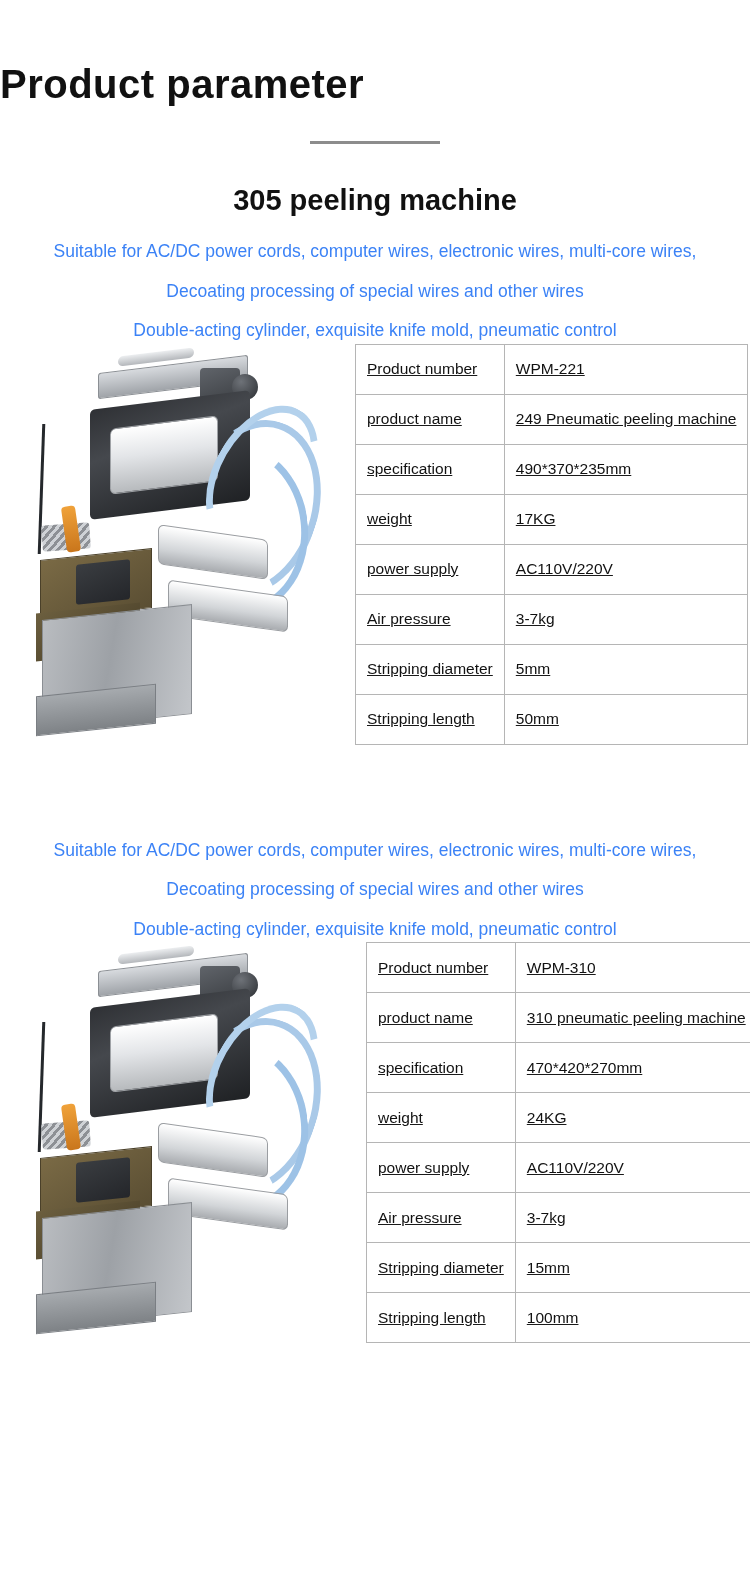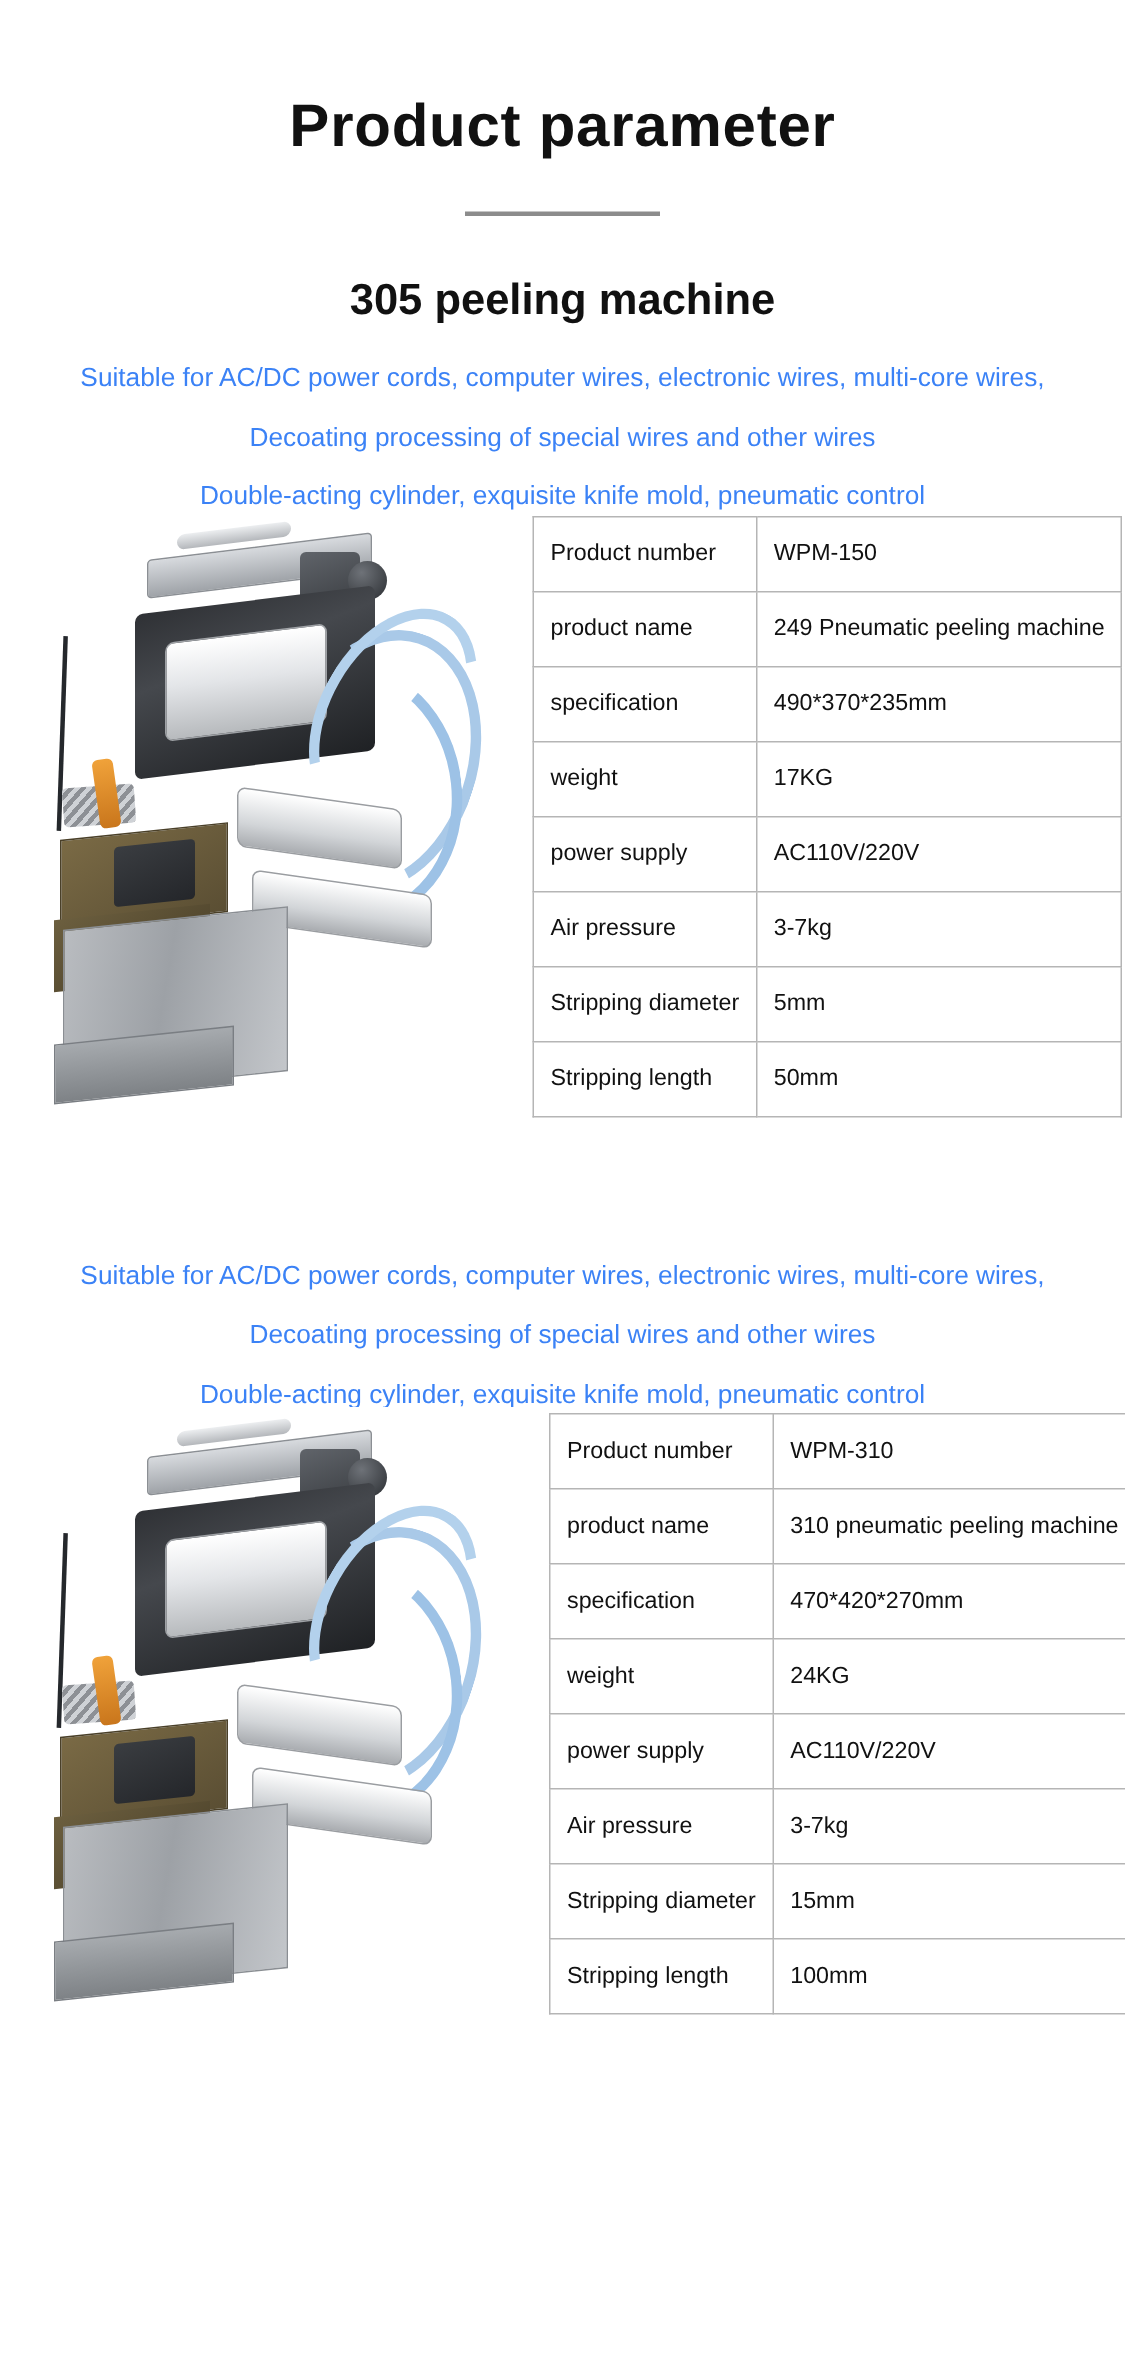--- a/index.html
+++ b/index.html
@@ -10,21 +10,20 @@
   body {
     width: 750px;
     min-height: 1586px;
     font-family: "Liberation Sans", sans-serif;
     color: #1a1a1a;
     position: relative;
     overflow: hidden;
   }
 
   .page-title {
-    text-align: center;
     font-size: 40px;
     font-weight: bold;
     letter-spacing: 0.5px;
     margin: 0;
     padding-top: 62px;
     color: #111111;
   }
   .title-rule {
     width: 130px;
     height: 3px;
@@ -222,20 +221,21 @@
     border-radius: 3px;
     transform: rotate(-4deg);
   }
 
   
   .spec-table {
     position: absolute;
     border-collapse: collapse;
     width: 364px;
     background: #ffffff;
+    text-decoration: underline;
   }
   .spec-table td {
     border: 1px solid #b5b5b5;
     height: 50px;
     padding: 0 11px;
     font-size: 15.5px;
     color: #111111;
     vertical-align: middle;
     white-space: nowrap;
   }
@@ -290,21 +290,21 @@
       <div class="mach-brass2"></div>
       <div class="mach-base"></div>
       <div class="mach-base2"></div>
     </div>
   </div>
 
   <table class="spec-table">
     <tbody>
       <tr>
         <td class="k">Product number</td>
-        <td class="v">WPM-150</td>
+        <td class="v">WPM-221</td>
       </tr>
       <tr>
         <td class="k">product name</td>
         <td class="v">249 Pneumatic peeling machine</td>
       </tr>
       <tr>
         <td class="k">specification</td>
         <td class="v">490*370*235mm</td>
       </tr>
       <tr>

